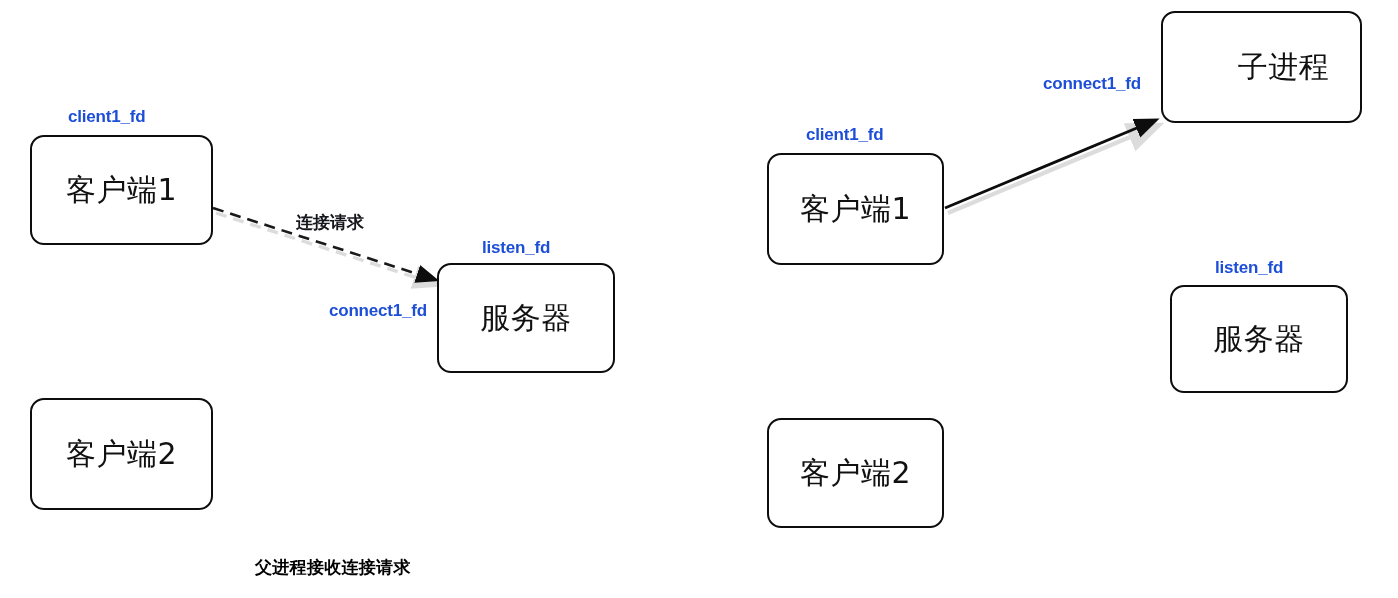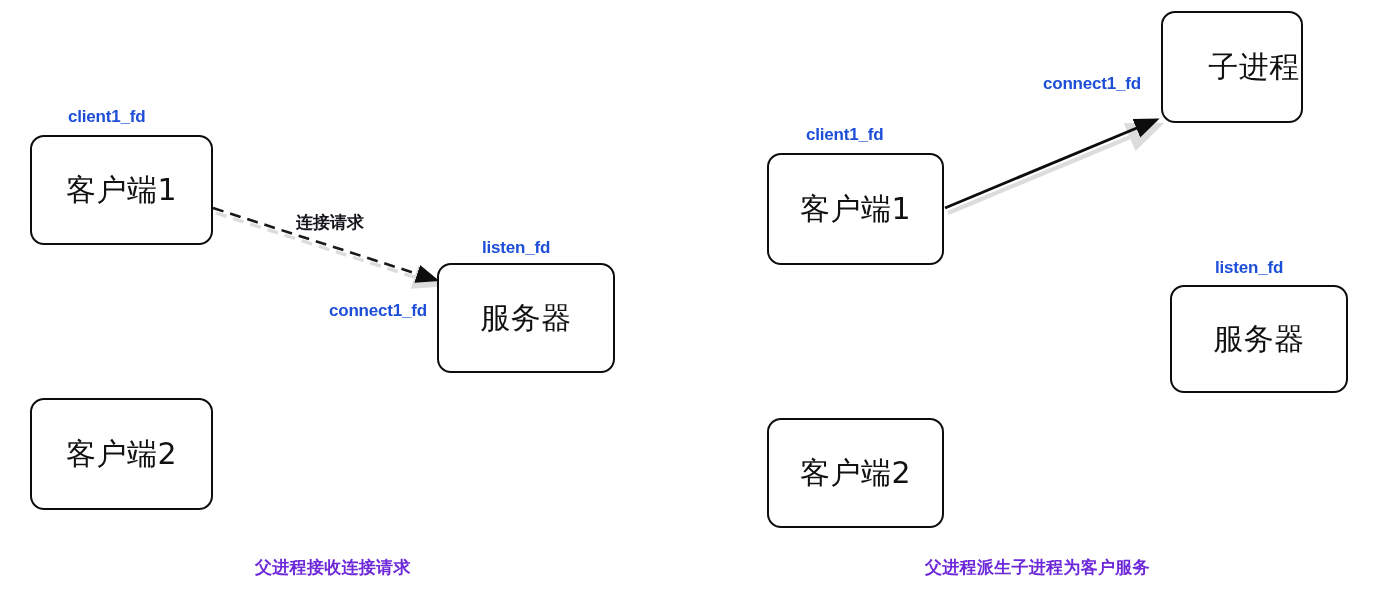--- a/index.html
+++ b/index.html
@@ -51,21 +51,21 @@
     font-size: 17px;
     font-weight: 700;
     color: #15151c;
     white-space: nowrap;
     font-family: Liberation Sans, sans-serif;
   }
   .caption {
     position: absolute;
     font-size: 17px;
     font-weight: 700;
-    color: #6d28d9;
+    color: #000000;
     white-space: nowrap;
     letter-spacing: 0.3px;
     font-family: "DejaVu Sans", "Liberation Sans", sans-serif;
   }
   svg.edges {
     position: absolute;
     left: 0;
     top: 0;
     width: 1398px;
     height: 598px;
@@ -113,21 +113,21 @@
   <div class="node" style="left:437px; top:263px; width:178px; height:110px;">
     <span>服务器</span>
   </div>
 
   <div class="node" style="left:30px; top:398px; width:183px; height:112px;">
     <span>客户端2</span>
   </div>
 
   <div class="caption" style="left:255px; top:556px;">父进程接收连接请求</div>
 
-  <div class="node" style="left:1161px; top:11px; width:142px; height:112px;padding-left:44px;">
+  <div class="node" style="left:1161px; top:11px; width:201px; height:112px;padding-left:44px;">
     <span>子进程</span>
   </div>
 
   <div class="fd-label" style="left:1043px; top:74px;">connect1_fd</div>
 
   <div class="fd-label" style="left:806px; top:125px;">client1_fd</div>
 
   <div class="node" style="left:767px; top:153px; width:177px; height:112px;">
     <span>客户端1</span>
   </div>
@@ -135,15 +135,14 @@
   <div class="fd-label" style="left:1215px; top:258px;">listen_fd</div>
 
   <div class="node" style="left:1170px; top:285px; width:178px; height:108px;">
     <span>服务器</span>
   </div>
 
   <div class="node" style="left:767px; top:418px; width:177px; height:110px;">
     <span>客户端2</span>
   </div>
 
-  <div class="caption" style="left:925px; top:556px;">父进程派生子进程为客户服务</div>
 
 </div>
 
 </body></html>

